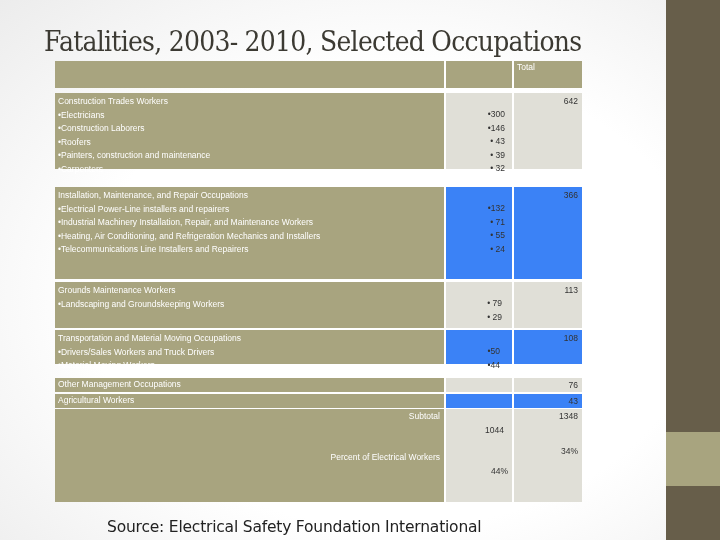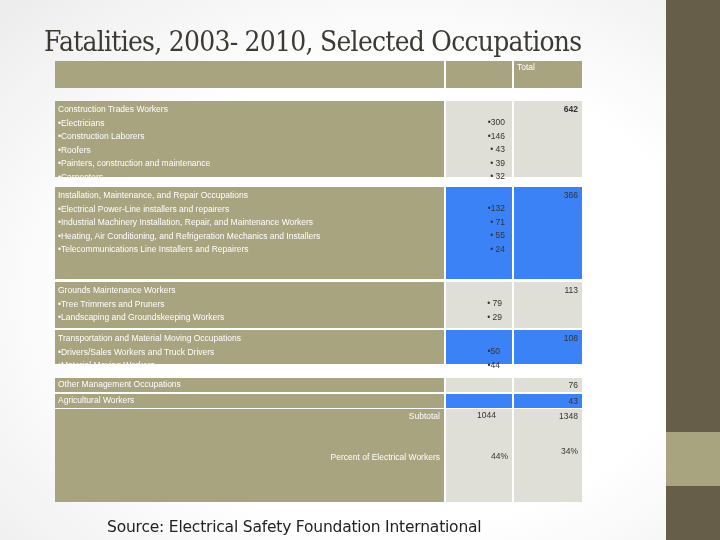--- a/index.html
+++ b/index.html
@@ -48,37 +48,37 @@
 
   <div class="row hdr" style="top:0;height:27px;">
     <div class="c1">
     </div>
     <div class="c2"></div>
     <div class="c3">
         <div class="t">Total</div>
       </div>
   </div>
 
-  <div class="row even" style="top:40px;height:76px;border-radius:6px;">
+  <div class="row even" style="top:32px;height:76px;border-radius:6px;">
     <div class="c1" style="padding-top:2px;">
       <div class="t">Construction Trades Workers</div>
       <div class="t">•Electricians</div>
       <div class="t">•Construction Laborers</div>
       <div class="t">•Roofers</div>
       <div class="t">•Painters, construction and maintenance</div>
       <div class="t">•Carpenters</div>
     </div>
     <div class="c2" style="padding-top:15px;">
       <div class="n">•300</div>
       <div class="n">•146</div>
       <div class="n">• 43</div>
       <div class="n">• 39</div>
       <div class="n">• 32</div>
     </div>
-    <div class="c3" style="padding-top:2px;font-weight:bold;">
+    <div class="c3" style="padding-top:2px;">
         <div class="n">642</div>
       </div>
   </div>
 
   <div class="row odd" style="top:126px;height:92px;">
     <div class="c1" style="padding-top:2px;">
       <div class="t">Installation, Maintenance, and Repair Occupations</div>
       <div class="t">•Electrical Power-Line installers and repairers</div>
       <div class="t">•Industrial Machinery Installation, Repair, and Maintenance Workers</div>
       <div class="t">•Heating, Air Conditioning, and Refrigeration Mechanics and Installers</div>
@@ -91,21 +91,20 @@
       <div class="n">• 24</div>
     </div>
     <div class="c3" style="padding-top:2px;">
         <div class="n">366</div>
       </div>
   </div>
 
   <div class="row even" style="top:221px;height:46px;">
     <div class="c1" style="padding-top:2px;">
       <div class="t">Grounds Maintenance Workers</div>
-      <div class="t">•Tree Trimmers and Pruners</div>
       <div class="t">•Landscaping and Groundskeeping Workers</div>
     </div>
     <div class="c2" style="padding-top:15px;">
       <div class="n" style="padding-right:10px;">• 79</div>
       <div class="n" style="padding-right:10px;">• 29</div>
     </div>
     <div class="c3" style="padding-top:2px;">
         <div class="n">113</div>
       </div>
   </div>
@@ -144,21 +143,21 @@
         <div class="n" style="margin-top:1px;">43</div>
       </div>
   </div>
 
   <div class="row even" style="top:348px;height:93px;">
     <div class="c1">
       <div class="t right" style="margin-top:1px;">Subtotal</div>
       <div class="t right" style="margin-top:27px;">Percent of Electrical Workers</div>
     </div>
     <div class="c2">
-      <div class="n" style="margin-top:0;padding-right:16px;">1044</div>
+      <div class="n" style="margin-top:15px;padding-right:8px;">1044</div>
       <div class="n" style="margin-top:27px;padding-right:4px;">44%</div>
     </div>
     <div class="c3">
       <div class="n" style="margin-top:1px;">1348</div>
       <div class="n" style="margin-top:21px;">34%</div>
     </div>
   </div>
 </div>
 
 <div class="src">Source:  Electrical Safety Foundation International</div>

